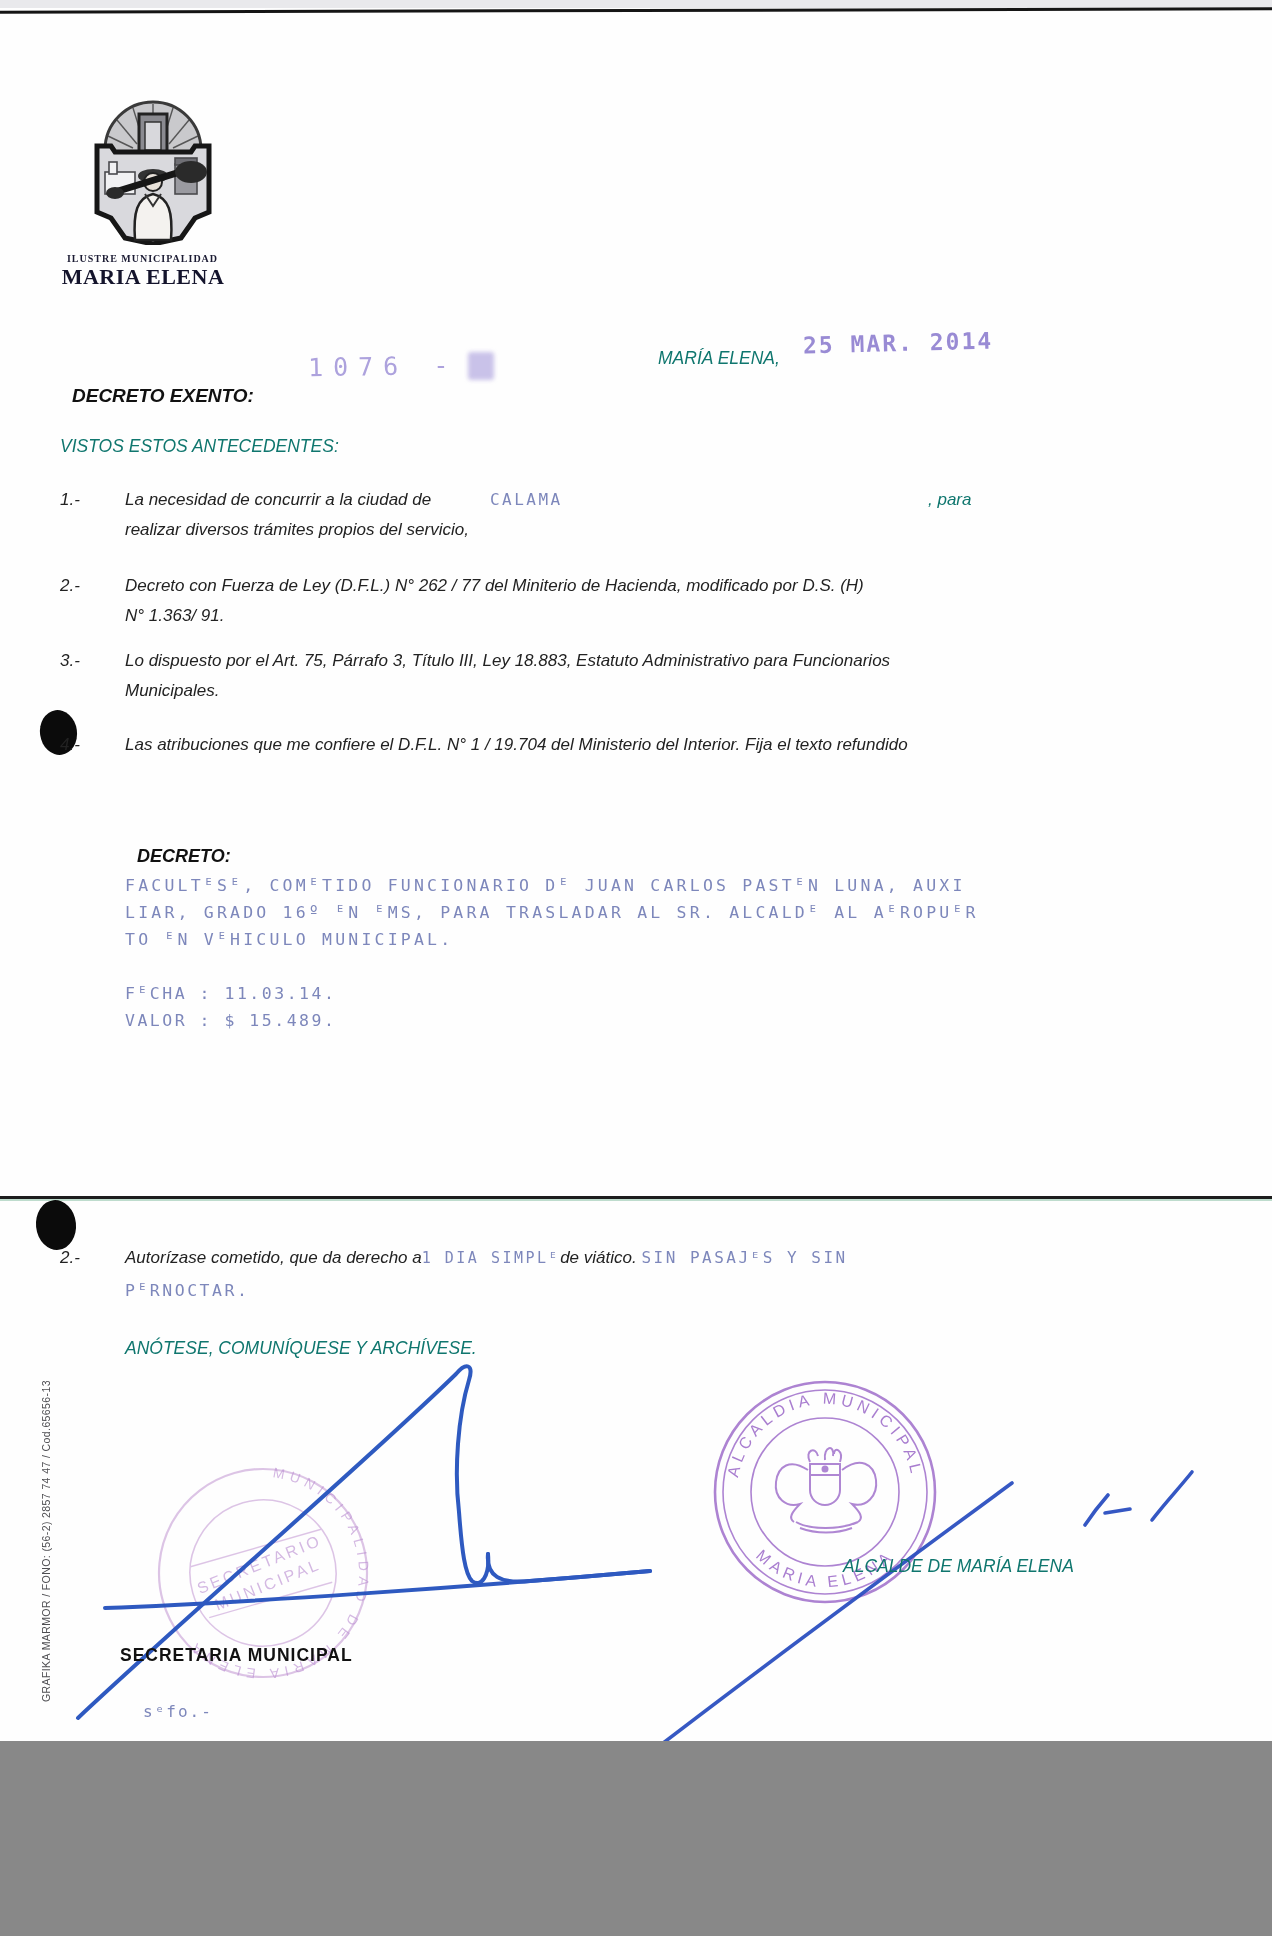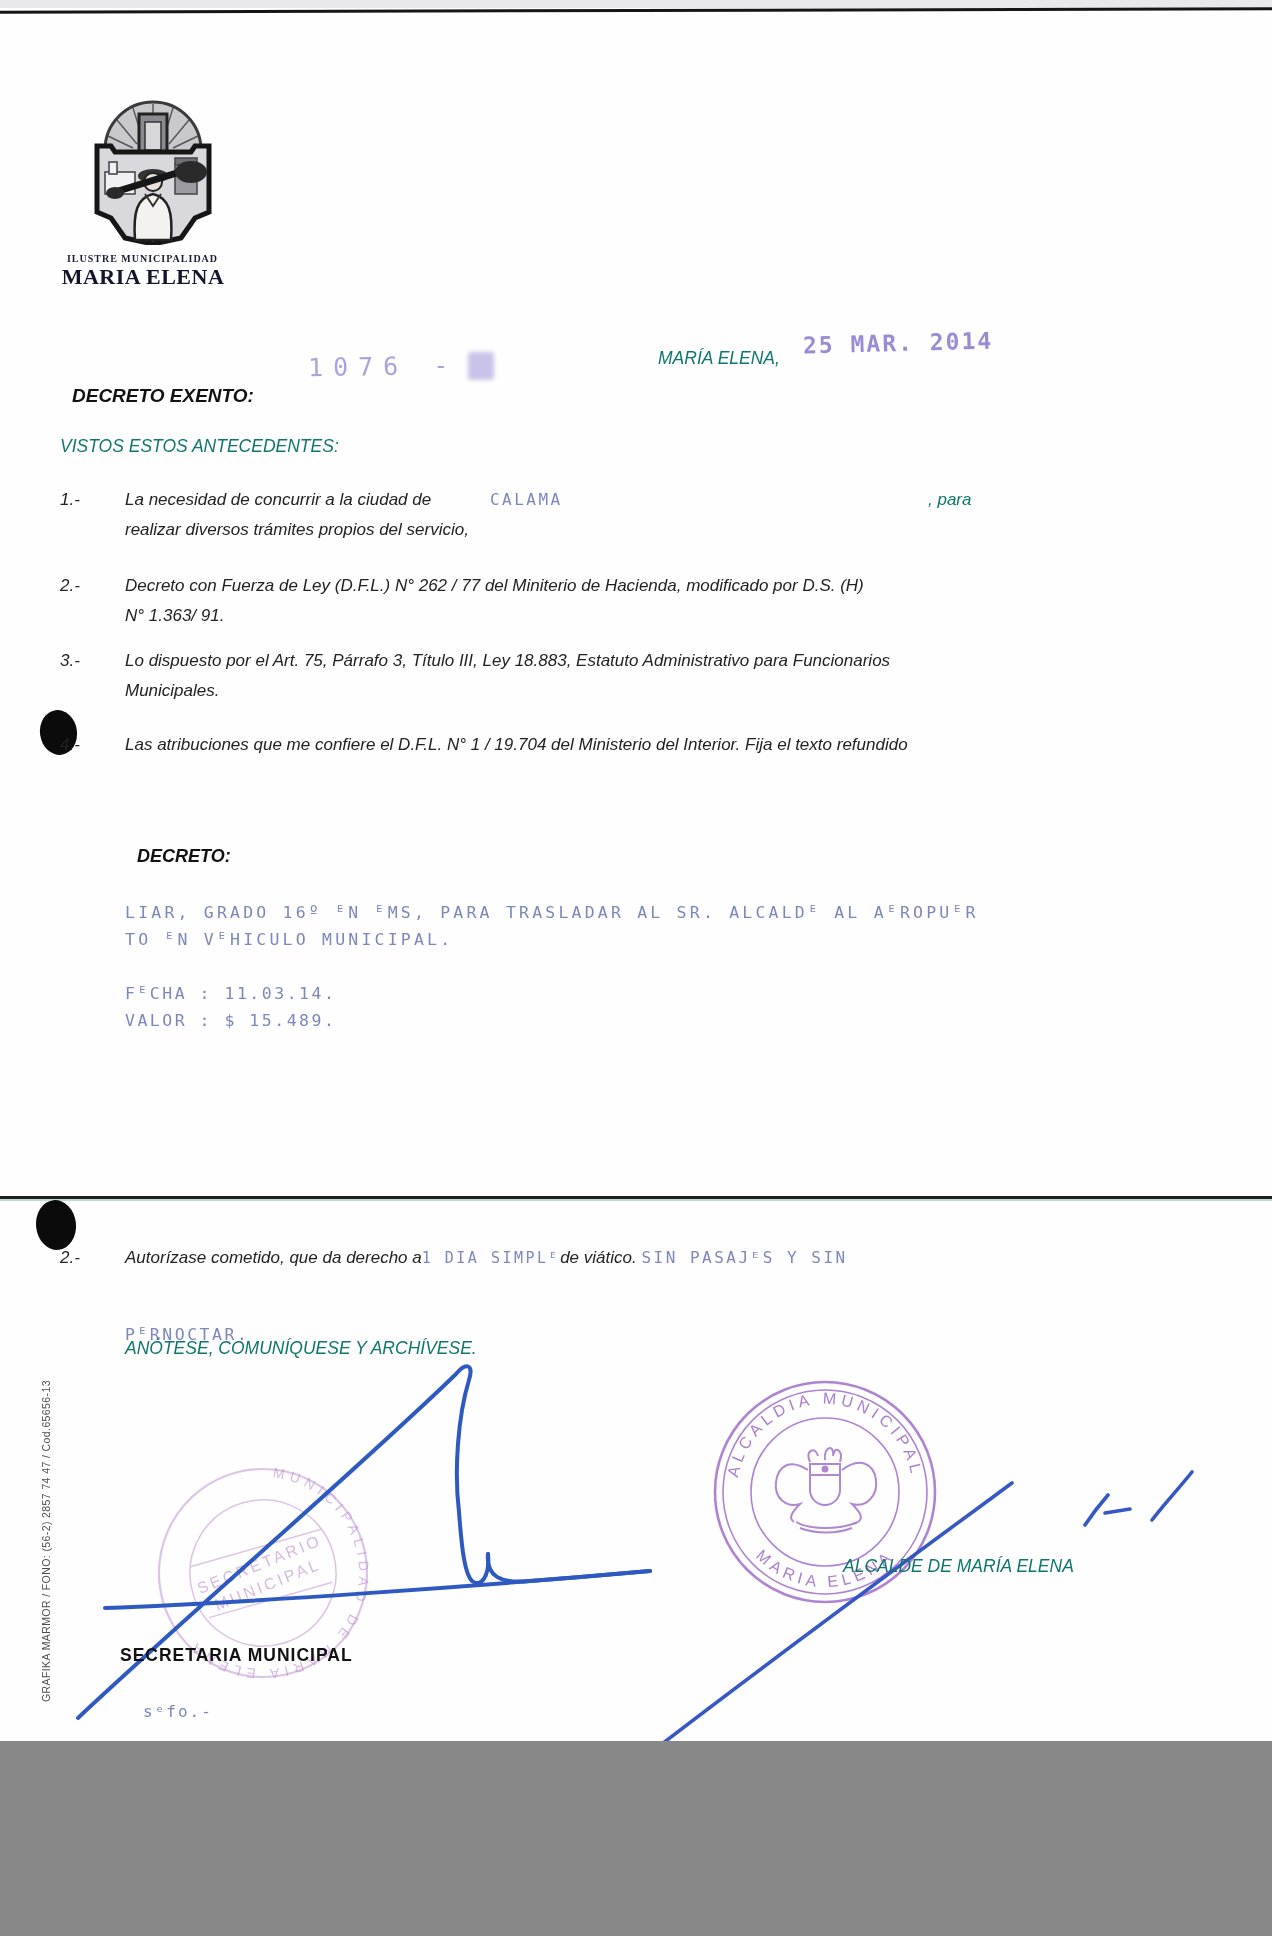--- a/index.html
+++ b/index.html
@@ -103,34 +103,35 @@
 
   <div class="num-col" style="top:651px;">3.-</div>
   <div class="text-col" style="top:651px;">Lo dispuesto por el Art. 75, Párrafo 3, Título III, Ley 18.883, Estatuto Administrativo para Funcionarios</div>
   <div class="text-col" style="top:681px;">Municipales.</div>
 
   <div class="holepunch" style="left:40px;top:710px;width:37px;height:45px;transform:rotate(-8deg);"></div>
   <div class="num-col" style="top:735px;">4.-</div>
   <div class="text-col" style="top:735px;">Las atribuciones que me confiere el D.F.L. N° 1 / 19.704 del Ministerio del Interior. Fija el texto refundido</div>
 
   <div class="abs bold-it" style="left:125px;top:846px;font-size:18px;">DECRETO:</div>
+  <div class="typedline" style="top:876px;">FACULTᴱSᴱ, COMᴱTIDO FUNCIONARIO Dᴱ JUAN CARLOS PASTᴱN LUNA, AUXI</div>
   <div class="typedline" style="top:903px;">LIAR, GRADO 16º ᴱN ᴱMS, PARA TRASLADAR AL SR. ALCALDᴱ AL AᴱROPUᴱR</div>
   <div class="typedline" style="top:930px;">TO ᴱN VᴱHICULO MUNICIPAL.</div>
   <div class="typedline" style="top:984px;letter-spacing:2.5px;">FᴱCHA : 11.03.14.</div>
   <div class="typedline" style="top:1011px;letter-spacing:2.5px;">VALOR : $ 15.489.</div>
 
   <div class="hr-line"></div>
   <div class="holepunch" style="left:36px;top:1200px;width:40px;height:50px;transform:rotate(-6deg);"></div>
 
   <div class="num-col" style="top:1248px;">2.-</div>
   <div class="text-col" style="top:1248px;">
     <span>Autorízase cometido, que da derecho a</span><span class="typed" style="font-style:normal;font-size:15px;letter-spacing:2.5px;">1 DIA SIMPLᴱ</span><span>de viático.</span>
     <span class="typed" style="font-style:normal;font-size:16px;letter-spacing:2.5px;">SIN PASAJᴱS Y SIN</span>
   </div>
-  <div class="typedline" style="top:1281px;letter-spacing:2.5px;margin-top:44px;">PᴱRNOCTAR.</div>
+  <div class="typedline" style="top:1281px;letter-spacing:2.5px;">PᴱRNOCTAR.</div>
 
   <div class="abs body-text" style="left:125px;top:1338px;font-size:17.5px;">ANÓTESE, COMUNÍQUESE Y ARCHÍVESE.</div>
 
   <svg class="abs" style="left:125px;top:1425px;" width="280" height="290" viewBox="0 0 280 290">
     <g transform="rotate(-16 138 148)" stroke="#c79fd6" fill="none" opacity=".6">
       <circle cx="138" cy="148" r="104" stroke-width="2.2"></circle>
       <circle cx="138" cy="148" r="73" stroke-width="1.6"></circle>
       <path d="M70 122 L206 122" stroke-width="1.4"></path>
       <path d="M74 176 L202 176" stroke-width="1.4"></path>
     </g>

